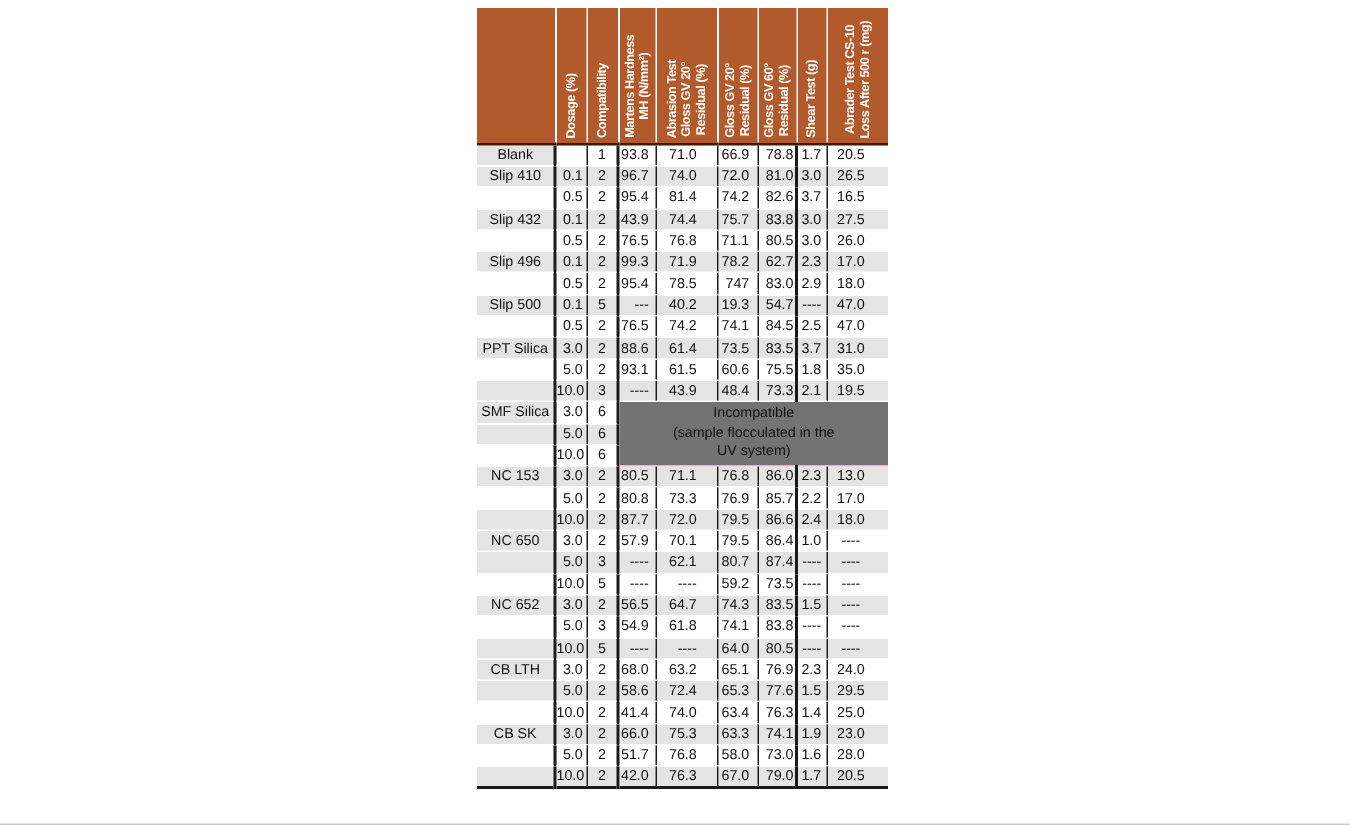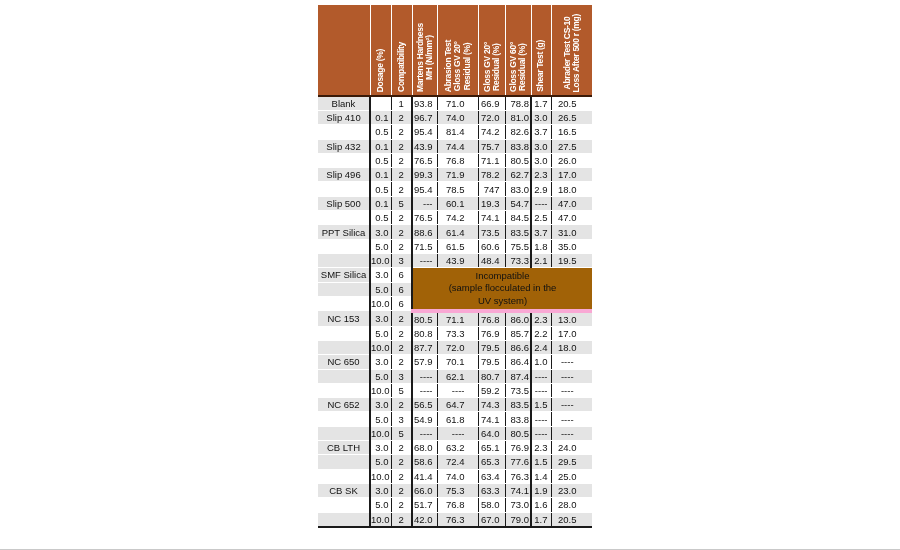--- a/index.html
+++ b/index.html
@@ -32,22 +32,22 @@
   .b2 { border-right:2px solid #1a1a1a; }
   .labcell { text-align:center; font-size:9.5px; }
   .c-dos { padding-right:2px;margin-top:23px; }
   .c-com { text-align:center; }
   .c-mar { padding-right:4px; }
   .c-abr { padding-right:13px; }
   .c-g20 { padding-right:5px;margin-left:44px; }
   .c-g60 { padding-right:1px; }
   .c-she { padding-right:3px; }
   .c-abd { padding-right:9px;text-align:center; }
-  td.merged { text-align:center; white-space:pre; line-height:12.5px; background:#a16207;
-              vertical-align:middle; font-size:9.5px; border-bottom:4px solid #f9a8d4; }
+  td.merged { text-align:center; white-space:pre; line-height:12.5px; background:#737373;
+              vertical-align:middle; font-size:9.5px; border-bottom:1px solid #f9a8d4; }
 </style>
 </head>
 <body>
 
 <div class="canvas">
   <div class="table-wrap">
 
 
     <table>
       <colgroup>
@@ -172,21 +172,21 @@
             <td class="c-g20 b1">747</td>
             <td class="c-g60 b2">83.0</td>
             <td class="c-she b1">2.9</td>
             <td class="c-abd">18.0</td>
           </tr>
           <tr>
             <td class="labcell b2 sh">Slip 500</td>
             <td class="c-dos b1 sh">0.1</td>
             <td class="c-com b2 sh">5</td>
             <td class="c-mar b1 sh">---</td>
-            <td class="c-abr b1 sh">60.1</td>
+            <td class="c-abr b1 sh">40.2</td>
             <td class="c-g20 b1 sh">19.3</td>
             <td class="c-g60 b2 sh">54.7</td>
             <td class="c-she b1 sh">----</td>
             <td class="c-abd sh">47.0</td>
           </tr>
           <tr>
             <td class="labcell b2"></td>
             <td class="c-dos b1">0.5</td>
             <td class="c-com b2">2</td>
             <td class="c-mar b1">76.5</td>
@@ -204,21 +204,21 @@
             <td class="c-abr b1 sh">61.4</td>
             <td class="c-g20 b1 sh">73.5</td>
             <td class="c-g60 b2 sh">83.5</td>
             <td class="c-she b1 sh">3.7</td>
             <td class="c-abd sh">31.0</td>
           </tr>
           <tr>
             <td class="labcell b2"></td>
             <td class="c-dos b1">5.0</td>
             <td class="c-com b2">2</td>
-            <td class="c-mar b1">71.5</td>
+            <td class="c-mar b1">93.1</td>
             <td class="c-abr b1">61.5</td>
             <td class="c-g20 b1">60.6</td>
             <td class="c-g60 b2">75.5</td>
             <td class="c-she b1">1.8</td>
             <td class="c-abd">35.0</td>
           </tr>
           <tr>
             <td class="labcell b2 sh"></td>
             <td class="c-dos b1 sh">10.0</td>
             <td class="c-com b2 sh">3</td>

